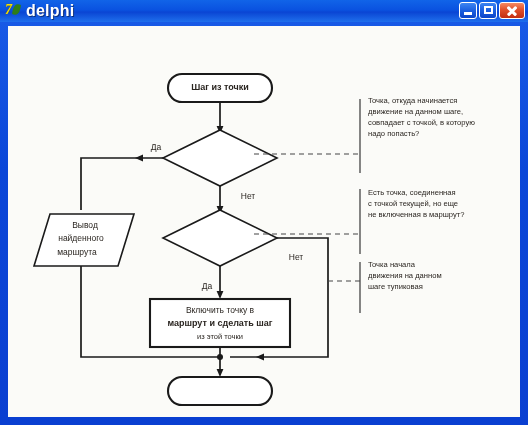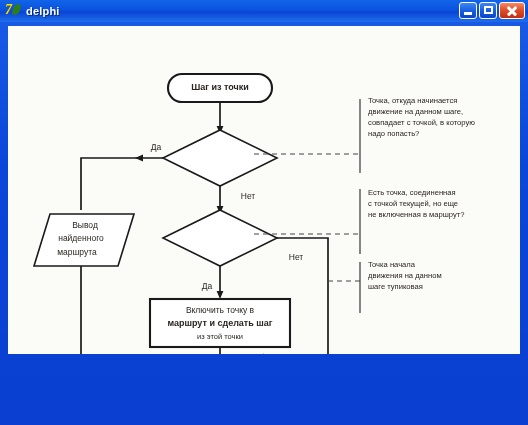--- a/index.html
+++ b/index.html
@@ -31,21 +31,21 @@
     color:#f4e000;line-height:16px;
     text-shadow:0 0 1px #6a5a00;
   }
   .app-icon .leaf{
     position:absolute;left:8px;top:1px;width:7px;height:11px;
     background:#2f7d17;
     border-radius:60% 10% 60% 10%;
     transform:rotate(12deg);
   }
   .title-text{
-    color:#ffffff;font-size:11px;font-weight:bold;
+    color:#ffffff;font-size:16px;font-weight:bold;
     letter-spacing:0.2px;
     text-shadow:1px 1px 0 rgba(0,0,0,.45);
     white-space:nowrap;
   }
   .win-btns{
     position:absolute;right:3px;top:2px;display:flex;gap:2px;
   }
   .wbtn{
     width:18px;height:17px;border:1px solid #ffffff;border-radius:3px;
     box-sizing:border-box;position:relative;
@@ -64,21 +64,21 @@
   }
   .wbtn .x1{transform:translate(-50%,-50%) rotate(45deg);}
   .wbtn .x2{transform:translate(-50%,-50%) rotate(-45deg);}
   .wbtn .sq{
     position:absolute;left:4px;top:3px;width:9px;height:8px;
     border:2px solid #fff;box-sizing:border-box;
   }
 
   
   .client{
-    position:absolute;left:8px;top:26px;width:512px;height:328px;
+    position:absolute;left:8px;top:26px;width:512px;height:391px;
     background:#fbfbf8;overflow:hidden;
   }
 
   
   svg.chart{position:absolute;left:0;top:0;width:512px;height:391px;}
   .shape{fill:#ffffff;stroke:#1a1a1a;stroke-width:1.6;}
   .shape-thick{fill:#ffffff;stroke:#1a1a1a;stroke-width:2.1;}
   .flow{stroke:#1a1a1a;stroke-width:1.7;fill:none;}
   .dash{stroke:#444;stroke-width:1.1;fill:none;stroke-dasharray:5 4;}
   .bracket{stroke:#444;stroke-width:1.3;fill:none;}

